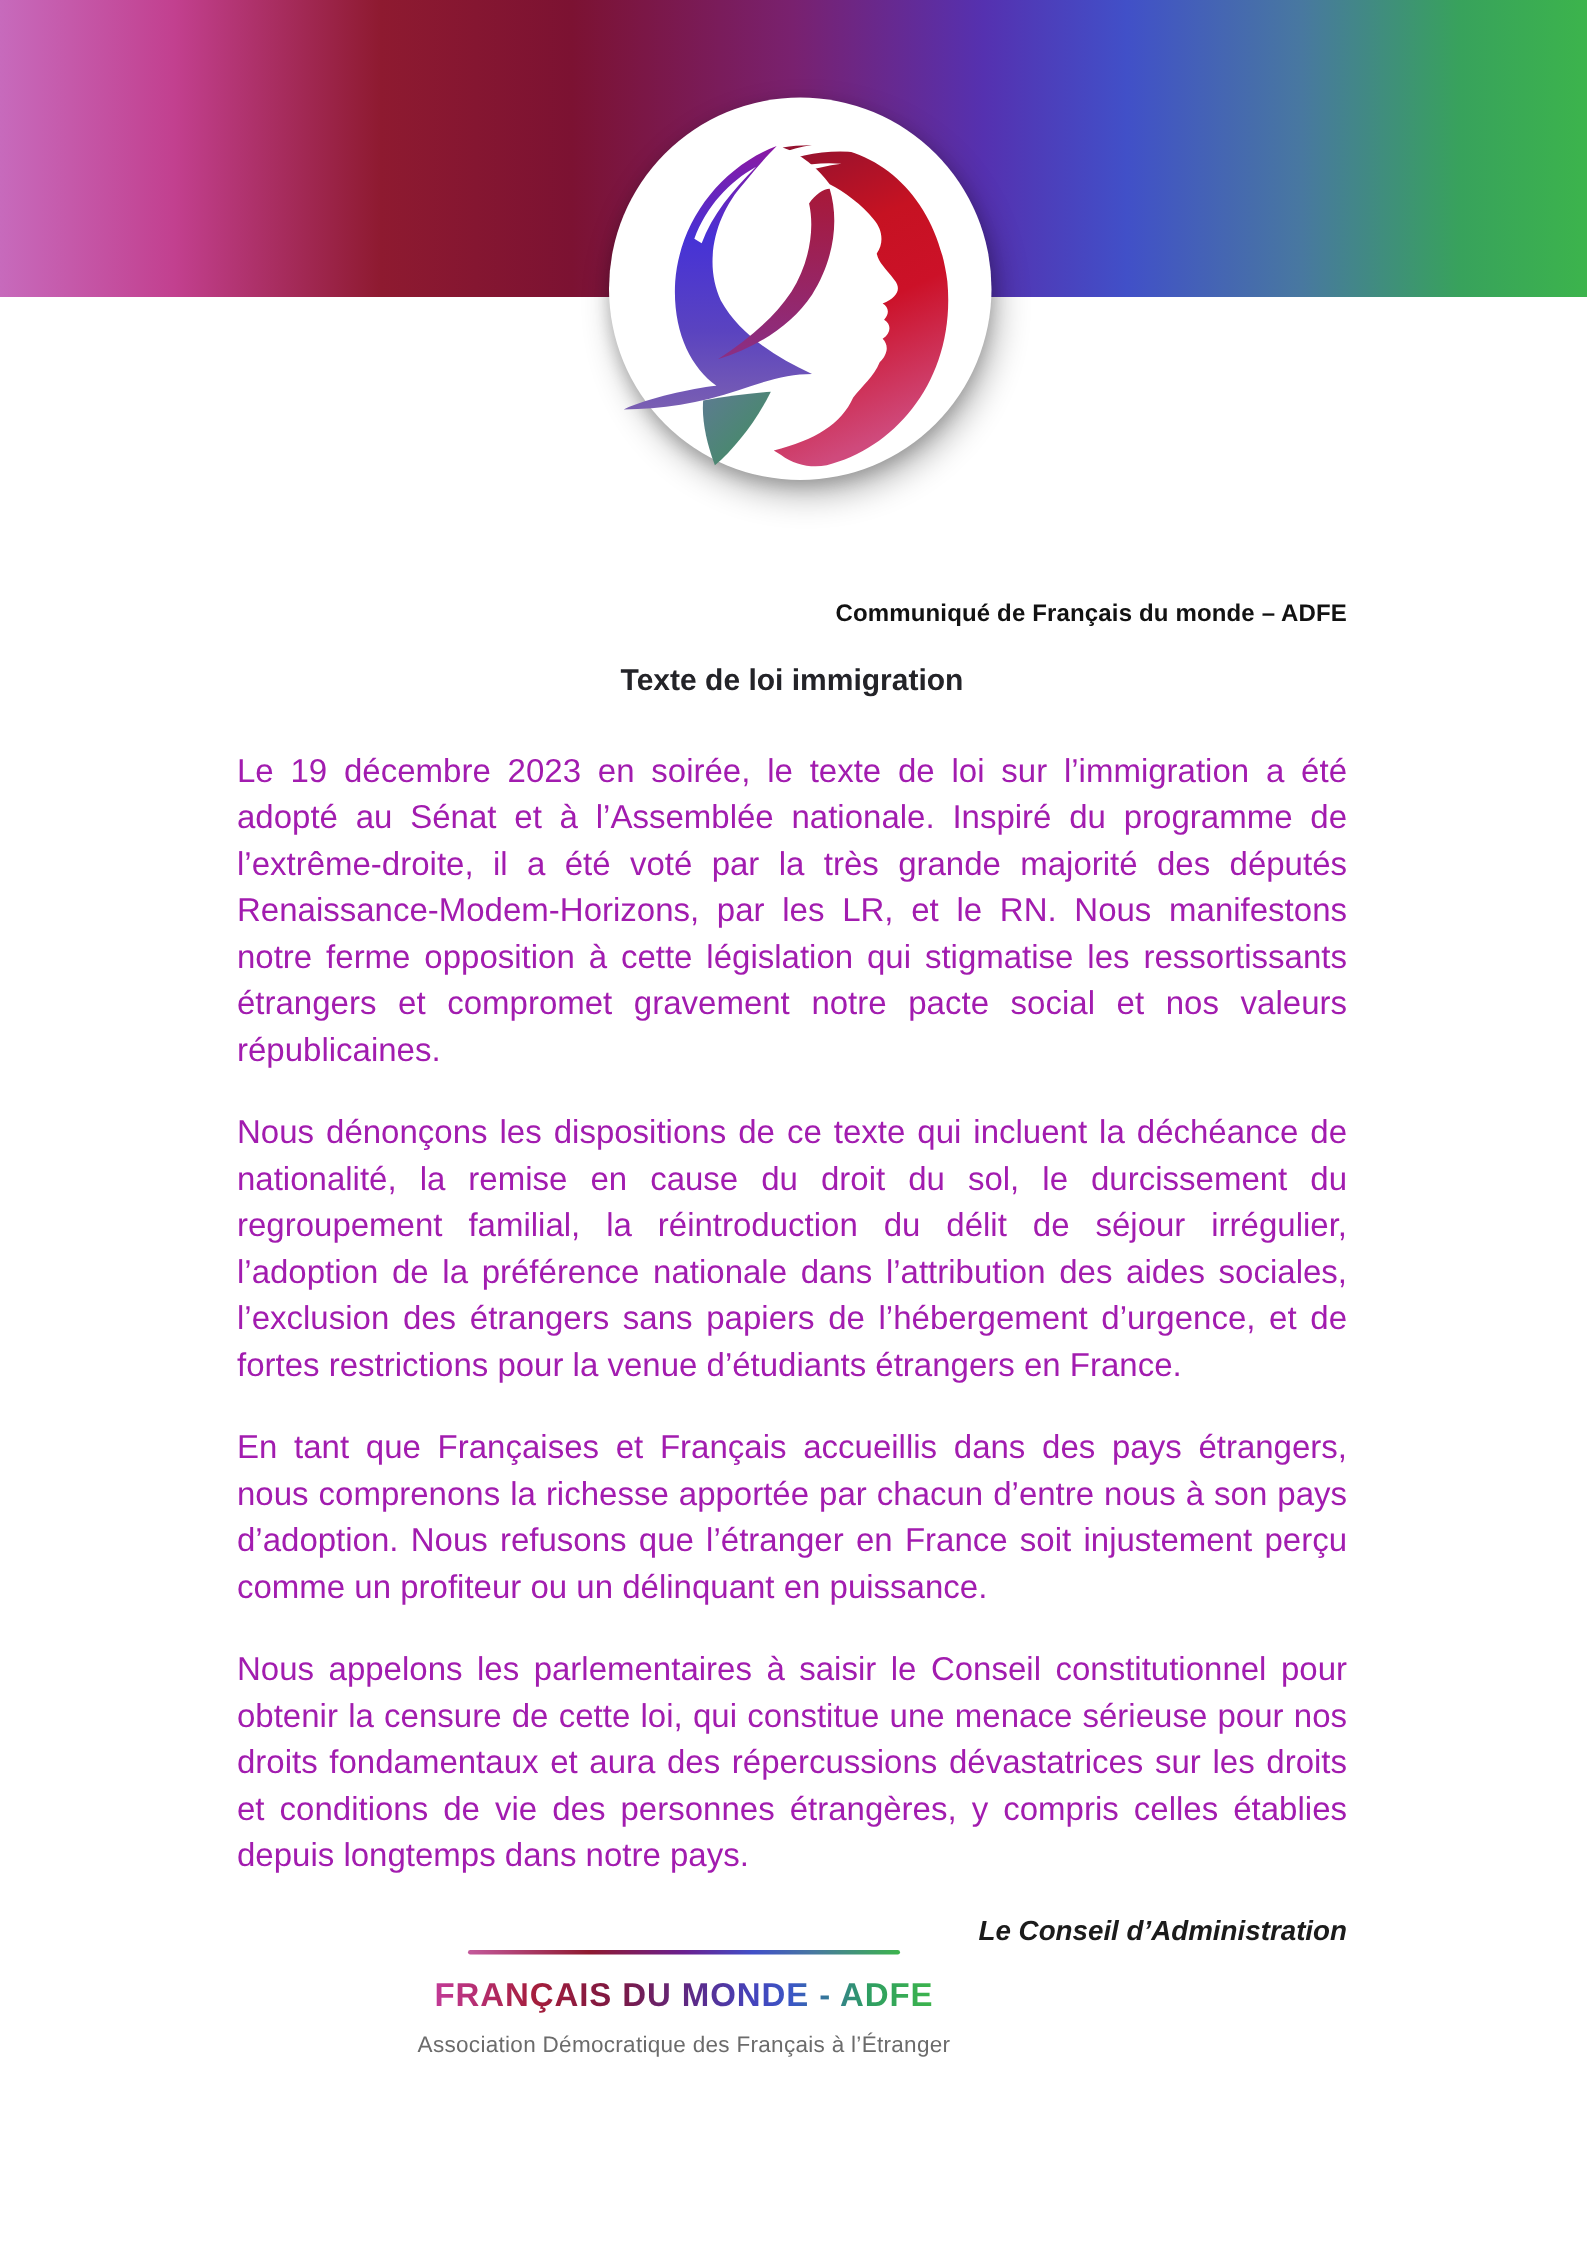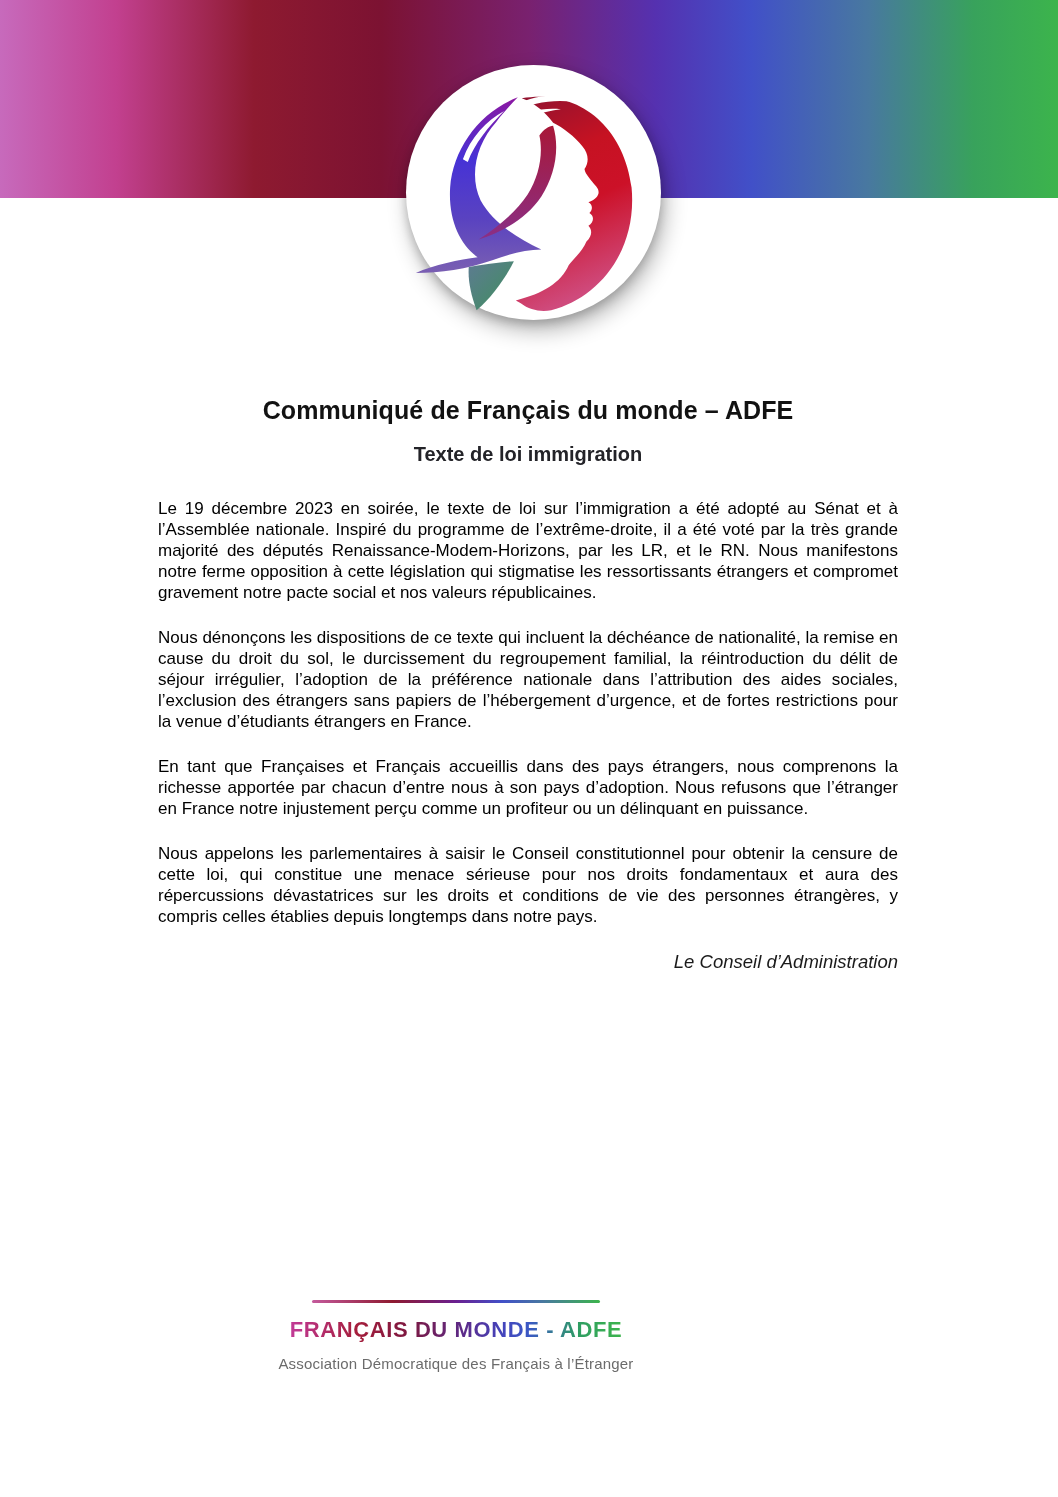--- a/index.html
+++ b/index.html
@@ -32,37 +32,37 @@
     z-index: 2;
   }
   .logo-circle svg { position: absolute; inset: 0; width: 100%; height: 100%; }
 
   
   .doc {
     position: absolute; top: 398px; left: 158px;
     width: 740px;
   }
   .doc h1 {
-    font-size: 25px; line-height: 24px; font-weight: 800;
-    text-align: center; color: #121212; letter-spacing: 0.1px;
+    font-size: 16px; line-height: 24px; font-weight: 800;
+    text-align: right; color: #121212; letter-spacing: 0.1px;
   }
   .doc h2 {
     margin-top: 21px;
     font-size: 20px; line-height: 23px; font-weight: 700;
     text-align: center; color: #232328;
   }
   .paragraphs { margin-top: 32px; }
   .paragraphs p {
-    font-size: 17px; line-height: 21px;
-    text-align: justify; color: #000000;
+    font-size: 22px; line-height: 31px;
+    text-align: justify; color: #a21caf;
     margin-bottom: 24px;
   }
   .signature {
     margin-top: 8px;
-    font-size: 18.5px; font-weight: 400; font-style: italic;
+    font-size: 18.5px; font-weight: 700; font-style: italic;
     text-align: right; color: #1b1b1b;
   }
 
   
   .footer {
     position: absolute; top: 1300px; left: 0;
     width: 912px; text-align: center;
   }
   .footer-divider {
     width: 288px; height: 3px; margin: 0 auto;
@@ -164,21 +164,21 @@
   </svg>
 </div>
 
 <main class="doc">
   <h1>Communiqué de Français du monde – ADFE</h1>
   <h2>Texte de loi immigration</h2>
 
   <div class="paragraphs">
     <p>Le 19 décembre 2023 en soirée, le texte de loi sur l’immigration a été adopté au Sénat et à l’Assemblée nationale. Inspiré du programme de l’extrême-droite, il a été voté par la très grande majorité des députés Renaissance-Modem-Horizons, par les LR, et le RN. Nous manifestons notre ferme opposition à cette législation qui stigmatise les ressortissants étrangers et compromet gravement notre pacte social et nos valeurs républicaines.</p>
     <p>Nous dénonçons les dispositions de ce texte qui incluent la déchéance de nationalité, la remise en cause du droit du sol, le durcissement du regroupement familial, la réintroduction du délit de séjour irrégulier, l’adoption de la préférence nationale dans l’attribution des aides sociales, l’exclusion des étrangers sans papiers de l’hébergement d’urgence, et de fortes restrictions pour la venue d’étudiants étrangers en France.</p>
-    <p>En tant que Françaises et Français accueillis dans des pays étrangers, nous comprenons la richesse apportée par chacun d’entre nous à son pays d’adoption. Nous refusons que l’étranger en France notre injustement perçu comme un profiteur ou un délinquant en puissance.</p>
+    <p>En tant que Françaises et Français accueillis dans des pays étrangers, nous comprenons la richesse apportée par chacun d’entre nous à son pays d’adoption. Nous refusons que l’étranger en France soit injustement perçu comme un profiteur ou un délinquant en puissance.</p>
     <p>Nous appelons les parlementaires à saisir le Conseil constitutionnel pour obtenir la censure de cette loi, qui constitue une menace sérieuse pour nos droits fondamentaux et aura des répercussions dévastatrices sur les droits et conditions de vie des personnes étrangères, y compris celles établies depuis longtemps dans notre pays.</p>
   </div>
 
   <p class="signature">Le Conseil d’Administration</p>
 </main>
 
 <footer class="footer">
   <div class="footer-divider"></div>
   <div class="footer-org">FRANÇAIS DU MONDE - ADFE</div>
   <div class="footer-desc">Association Démocratique des Français à l’Étranger</div>

